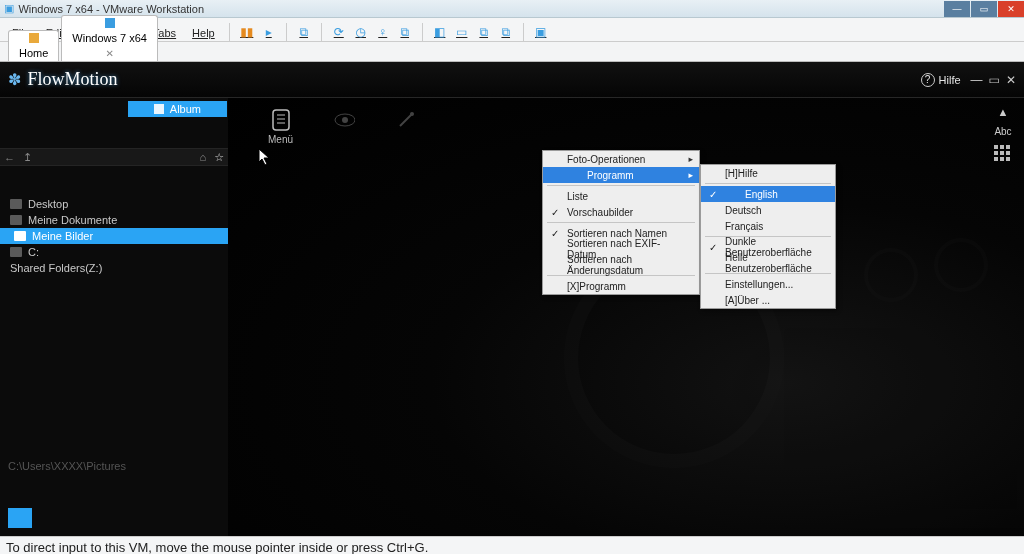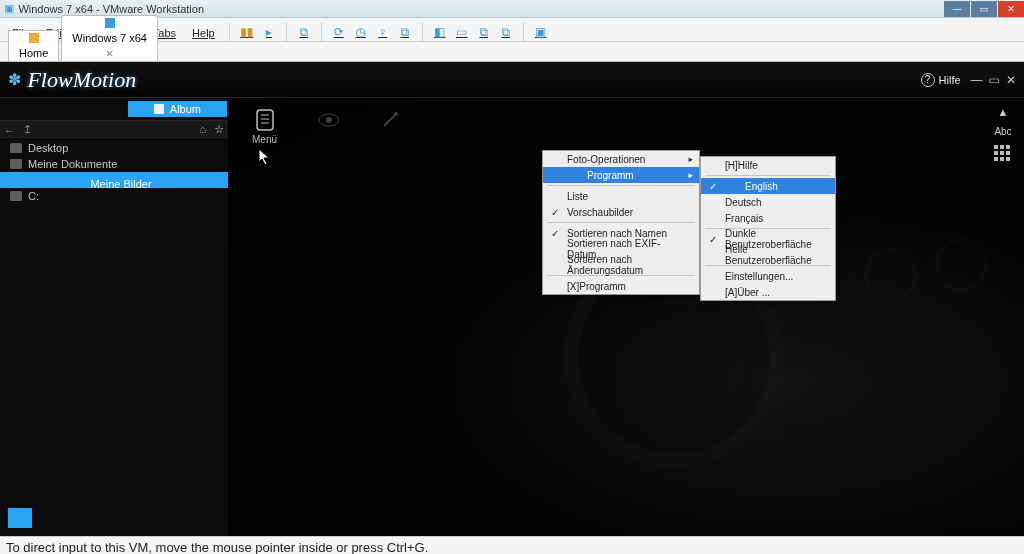--- a/index.html
+++ b/index.html
@@ -20,72 +20,72 @@
 
   .vm-tabs { height:20px; background:#f3f4f5; display:flex; align-items:flex-end; padding-left:8px; border-bottom:1px solid #bbb; font-size:11px; }
   .vm-tab { background:#fff; border:1px solid #bbb; border-bottom:none; padding:2px 10px; margin-right:2px; display:flex; align-items:center; gap:4px; border-radius:3px 3px 0 0;flex-direction:column; }
   .tab-ico{ width:10px;height:10px; background:#3a9de0; }
   .tab-close{ font-size:10px;color:#888; }
 
   
   .fm { height: calc(554px - 18px - 24px - 20px - 18px); background:#000; position:relative; color:#dcdcdc; }
 
   .fm-header { height:36px; background:linear-gradient(#111,#050505); display:flex; align-items:center; padding:0 8px; border-bottom:1px solid #272727; }
-  .fm-logo { font-family: "Comic Sans MS", cursive; font-style:italic; font-size:22px; color:#fff; text-shadow:0 0 4px #3a7fb0; }
+  .fm-logo { font-family: "Comic Sans MS", cursive; font-size:18px; color:#fff; text-shadow:0 0 4px #3a7fb0; }
   .fm-header .spacer{flex:1;}
   .fm-help { color:#e6e6e6; font-size:11px; display:flex; align-items:center; gap:4px; margin-right:10px; }
   .fm-win-ctrls { display:flex; gap:6px; color:#ccc; font-size:12px; }
   .fm-win-ctrls span{cursor:default;}
 
   .fm-body { display:flex; height:calc(100% - 36px); }
 
-  .fm-sidebar { width:228px; background:#0b0b0b; display:flex; flex-direction:column; }
+  .fm-sidebar { width:228px; background:#0b0b0b; display:flex; flex-direction:column;gap:28px; }
   .album-row { height:22px; display:flex; align-items:center; justify-content:flex-end; padding-right:1px; }
   .album-btn { background:#2aa4f4; color:#fff; font-size:11px; padding:2px 26px; display:flex; align-items:center; gap:6px; }
   .album-btn .sq{width:10px;height:10px;background:#fff;opacity:.9;}
   .nav-row { height:18px; background:#181818; display:flex; align-items:center; padding:0 4px; gap:8px; color:#888; font-size:11px; border-top:1px solid #242424; border-bottom:1px solid #242424; }
   .nav-row .navspacer{flex:1;}
   .nav-row .star{color:#ccc;}
   .tree { padding:2px 0; font-size:11px; }
   .tree-item { height:16px; display:flex; align-items:center; padding-left:10px; gap:6px; color:#c9c9c9; cursor:default; }
   .tree-item.selected { background:#2aa4f4; color:#fff; }
-  .tree-item.level2 { padding-left:14px;flex-direction:column; }
+  .tree-item.level2 { padding-left:14px; }
   .tree-ico { width:12px; height:10px; background:#5a5a5a; border-radius:1px; }
   .sidebar-spacer{flex:1;}
   .path-text { color:#555; font-size:11px; padding:4px 8px; }
   .folder-btn { width:24px; height:20px; background:#2aa4f4; margin:4px 8px 8px; }
 
   .fm-main { flex:1; position:relative; background:radial-gradient(ellipse at 70% 65%, #141414 0%, #050505 45%, #000 100%); overflow:hidden; }
   .camera-bg { position:absolute; right:-20px; top:80px; width:520px; height:360px; opacity:.13; }
   .lens { position:absolute; left:40px; top:70px; width:220px; height:220px; border:14px solid #202020; border-radius:50%; background:radial-gradient(circle,#050505,#000); }
   .body-rect { position:absolute; right:0; top:150px; width:260px; height:200px; background:#0d0d0d; border-radius:6px; }
   .dials { position:absolute; right:40px; top:60px; width:220px; height:70px; }
   .dials .d{position:absolute;width:54px;height:54px;border:4px solid #222;border-radius:50%;}
   .dials .d1{left:0;} .dials .d2{left:80px;top:10px;} .dials .d3{left:150px;}
 
-  .fm-toolbar { position:absolute; left:24px; top:10px; display:flex; gap:40px; }
+  .fm-toolbar { position:absolute; left:40px; top:10px; display:flex; gap:40px; }
   .fm-tool { display:flex; flex-direction:column; align-items:center; color:#bcbcbc; font-size:10px; gap:2px; cursor:default; }
   .fm-tool .ticon-box{width:22px;height:24px;display:flex;align-items:center;justify-content:center;}
 
   .right-tools { position:absolute; right:12px; top:8px; display:flex; flex-direction:column; align-items:center; gap:8px; color:#ccc; font-size:10px; }
   .right-tools .tri{font-size:11px;}
   .grid-ico{width:18px;height:18px;display:grid;grid-template-columns:repeat(3,4px);grid-template-rows:repeat(3,4px);gap:2px;}
   .grid-ico span{background:#bbb;}
 
   
   .ctx { position:absolute; background:#eeeeee; border:1px solid #9b9b9b; box-shadow:2px 2px 4px rgba(0,0,0,.4); font-size:10px; color:#222; }
   .ctx .row { height:16px; display:flex; align-items:center; padding:0 18px 0 24px; position:relative; cursor:default; }
   .ctx .row.sub::after { content:"▸"; position:absolute; right:6px; font-size:9px; color:#333; }
   .ctx .row.hl { background:#2f82e0; color:#fff;padding-left:44px; }
   .ctx .row.hl.sub::after{color:#fff;}
   .ctx .sep { height:1px; background:#c5c5c5; margin:2px 4px; }
   .ctx .check::before { content:"✓"; position:absolute; left:8px; font-size:10px; }
 
   .ctx1 { left:314px; top:52px; width:158px; }
-  .ctx2 { left:472px; top:58px; width:136px; }
+  .ctx2 { left:472px; top:66px; width:136px; }
 
   .vm-status { height:22px; background:#f4f5f6; border-top:1px solid #ccc; font-size:13px; color:#222; display:flex; align-items:center; padding:0 6px; }
 
   .cursor-img{position:absolute;left:30px;top:50px;width:14px;height:18px;}
   .cursor-img svg{width:14px;height:18px;}
 </style>
 </head>
 <body>
 
 <div class="vm-titlebar">
@@ -177,22 +177,26 @@
             <span>Meine Dokumente</span>
           </div>
         <div class="tree-item level2 selected">
             <span class="tree-ico" style="background:#fff;"></span>
             <span>Meine Bilder</span>
           </div>
         <div class="tree-item">
             <span class="tree-ico"></span>
             <span>C:</span>
           </div>
+        <div class="tree-item">
+            <span>Shared Folders(Z:)</span>
+          </div>
       </div>
       <div class="sidebar-spacer"></div>
+      <div class="path-text">C:\Users\XXXX\Pictures</div>
       <div class="folder-btn"></div>
     </div>
 
     <div class="fm-main">
       <div class="camera-bg">
         <div class="body-rect"></div>
         <div class="lens"></div>
         <div class="dials">
             <div class="d d1"></div>
             <div class="d d2"></div>

